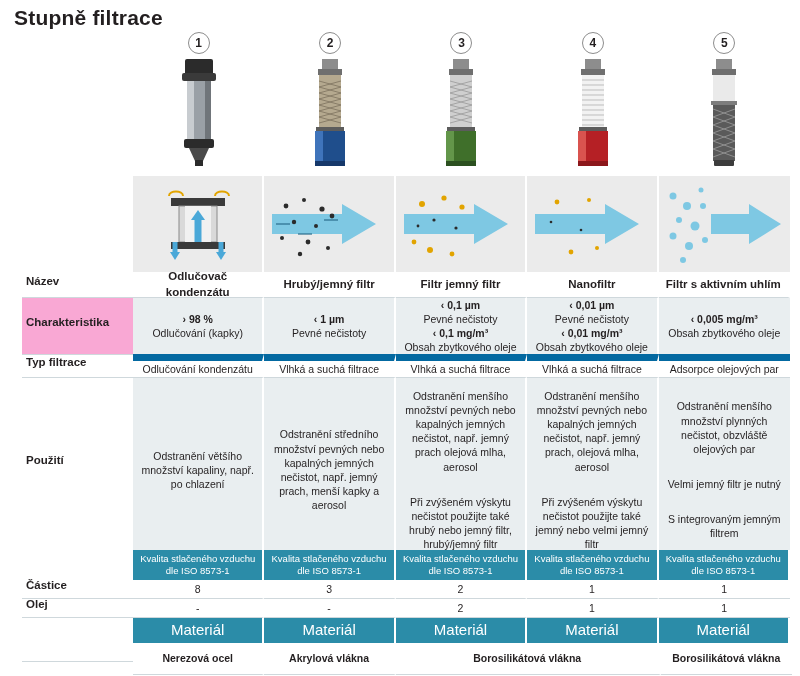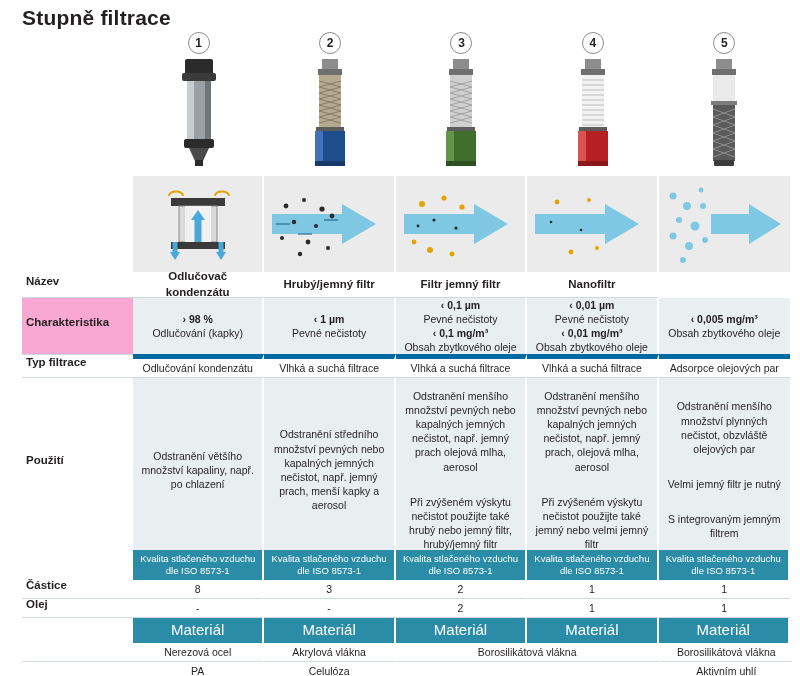--- a/index.html
+++ b/index.html
@@ -12,21 +12,21 @@
   }
   #page {
     position: relative;
     width: 800px; height: 676px;
     overflow: hidden;
   }
 
   
   .title {
     position: absolute;
-    left: 22px; top: 6px;
+    left: 14px; top: 6px;
     font-size: 21px;
     font-weight: bold;
     letter-spacing: 0.2px;
   }
 
   
   .products {
     position: absolute;
     left: 133px; top: 32px;
     width: 657px; height: 144px;
@@ -115,21 +115,21 @@
     height: 56px;
     justify-content: center;
   }
   .r-char .lab { background:#f9a8d4; }
   .r-char .strong { font-weight: bold; }
 
   .r-typ .cell {
     background: #ffffff;
     height: 24px;
     border-bottom: 1px solid #cfd8dc;
-    border-top: 5px solid #0369a1;
+    border-top: 7px solid #0369a1;
   }
   .r-typ .lab {
     border-bottom: 1px solid #cfd8dc;
     border-top: 1px solid #cfd8dc;
     height: 24px;
   }
 
   .r-use .cell {
     background: #e9eef0;
     height: 172px;
@@ -163,23 +163,24 @@
     background: #2b8ca8;
     color: #ffffff;
     height: 25px;
     font-size: 15px;
     border-right: 2px solid #ffffff;
   }
   .r-mat .lab { background:#ffffff; }
 
   .r-m1 .cell, .r-m2 .cell {
     background: #ffffff;
-    height: 19px;
+    height: 32px;
     border-bottom: 1px solid #cfd8dc;
     font-size: 10.5px;
+    font-weight: bold;
   }
   .r-m1 .lab, .r-m2 .lab { height: 19px; border-bottom: 1px solid #cfd8dc; }
 
   .span2 { width: 264.8px; flex: 0 0 264.8px; }
   .blank { background: #ffffff !important; border-right: 2px solid #ffffff; }
 </style>
 </head>
 <body>
 
 <div id="page">
@@ -368,20 +369,21 @@
   </div>
 
   <div class="table">
 
     <div class="row r-name">
       <div class="lab">Název</div>
       <div class="cell">Odlučovač kondenzátu</div>
       <div class="cell">Hrubý/jemný filtr</div>
       <div class="cell">Filtr jemný filtr</div>
       <div class="cell">Nanofiltr</div>
+      <div class="cell">Filtr s aktivním uhlím</div>
     </div>
 
     <div class="row r-char">
       <div class="lab">Charakteristika</div>
       <div class="cell">
         <div class="strong">› 98 %</div>
         <div>Odlučování (kapky)</div>
       </div>
       <div class="cell">
         <div class="strong">‹ 1 µm</div>

